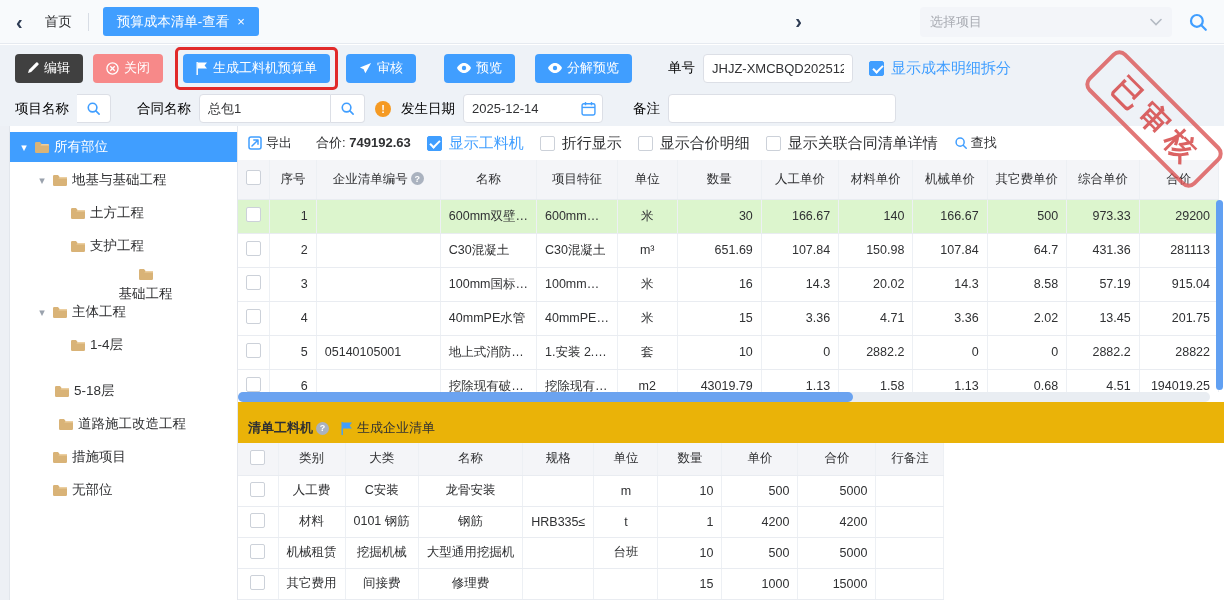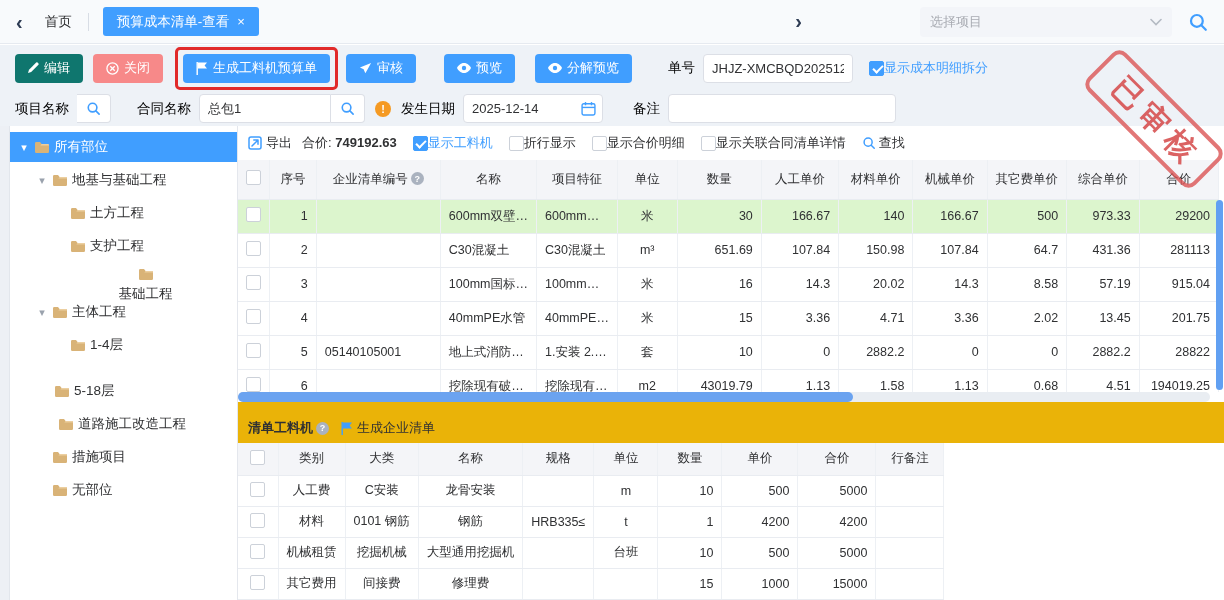--- a/index.html
+++ b/index.html
@@ -21,30 +21,30 @@
     display:flex; align-items:center; padding:0 10px; cursor:pointer; }
   .proj-select .ph { color:#a8abb2; font-size:13px; flex:1; }
   .top-search { margin-left:16px; cursor:pointer; display:flex; }
 
   
   .actionbar { position:absolute; left:0; top:45px; width:1224px; height:46px; background:#eef2f7;
     display:flex; align-items:center; padding-left:15px; }
   .btn { height:29px; border:none; border-radius:4px; color:#fff; font-size:13px;
     display:inline-flex; align-items:center; gap:5px; padding:0 13px; cursor:pointer; margin-right:10px;
     font-family:inherit; }
-  .btn.edit { background:#0f766e;padding-left:12px; }
+  .btn.edit { background:#404040;padding-left:12px; }
   .btn.danger { background:#f78989; }
   .btn.primary { background:#409eff; }
   .red-box { display:inline-flex; border:3px solid #e12a2a; border-radius:5px; padding:4px 5px; margin:0 8px 0 2px; }
   .red-box .btn { margin-right:0; }
   .fld-label { font-size:13.5px; color:#000000; margin:0 8px 0 26px; }
   .txt-input { height:29px; border:1px solid #dcdfe6; border-radius:4px; background:#fff;
     font-size:13px; color:#303133; padding:0 8px; font-family:inherit; }
   .docno { width:150px; }
-  .opt { display:inline-flex; align-items:center; margin-left:16px; font-size:13px; cursor:pointer; }
+  .opt { display:inline-flex; align-items:center; gap:7px; margin-left:16px; font-size:15px; cursor:pointer; }
   .cb { width:15px; height:15px; border:1px solid #ccd1d9; border-radius:2px; background:#fff;
     display:inline-block; position:relative; flex:none; cursor:pointer; }
   .cb.checked { background:#409eff; border-color:#409eff; }
   .cb.checked::after { content:""; position:absolute; left:4.5px; top:1.5px; width:4px; height:8px;
     border:solid #fff; border-width:0 2px 2px 0; transform:rotate(45deg); }
   .blue { color:#409eff; }
 
   
   .formbar { position:absolute; left:0; top:91px; width:1224px; height:35px; background:#eef2f7;
     display:flex; align-items:center; padding-left:15px; }
@@ -71,21 +71,21 @@
   .tree-item.selected { background:#409eff; color:#fff; }
   .tree-item .caret { width:12px; font-size:11px; color:#9aa2ad; text-align:center; flex:none; }
   .tree-item.selected .caret { color:#fff; }
   .tree-item .folder { display:flex; flex:none; }
   .tree-item .lbl { white-space:nowrap; }
 
   
   .main { position:absolute; left:238px; top:126px; width:986px; height:474px; background:#fff; }
   .list-toolbar { height:34px; display:flex; align-items:center; padding-left:10px; font-size:13px; }
   .export { display:inline-flex; align-items:center; gap:4px; cursor:pointer; }
-  .total { margin-left:10px;text-align:center; }
+  .total { margin-left:24px;text-align:center; }
   .total b { font-weight:bold; }
   .find { display:inline-flex; align-items:center; gap:3px; margin-left:16px; cursor:pointer; }
 
   .grid-wrap { position:absolute; left:0; top:34px; width:981px; height:232px; overflow:hidden; }
   table { border-collapse:collapse; table-layout:fixed; }
   .grid th, .grid td { border-right:1px solid #edf0f4; border-bottom:1px solid #e9ecf1;
     font-size:12.5px; font-weight:normal; padding:0 8px; white-space:nowrap; overflow:hidden; }
   .grid th { background:#f4f5f8; height:39px; color:#303133; text-align:center; }
   .grid td { height:34px; background:#fff; }
   .grid tr.hl td { background:#dcf5cd; }

